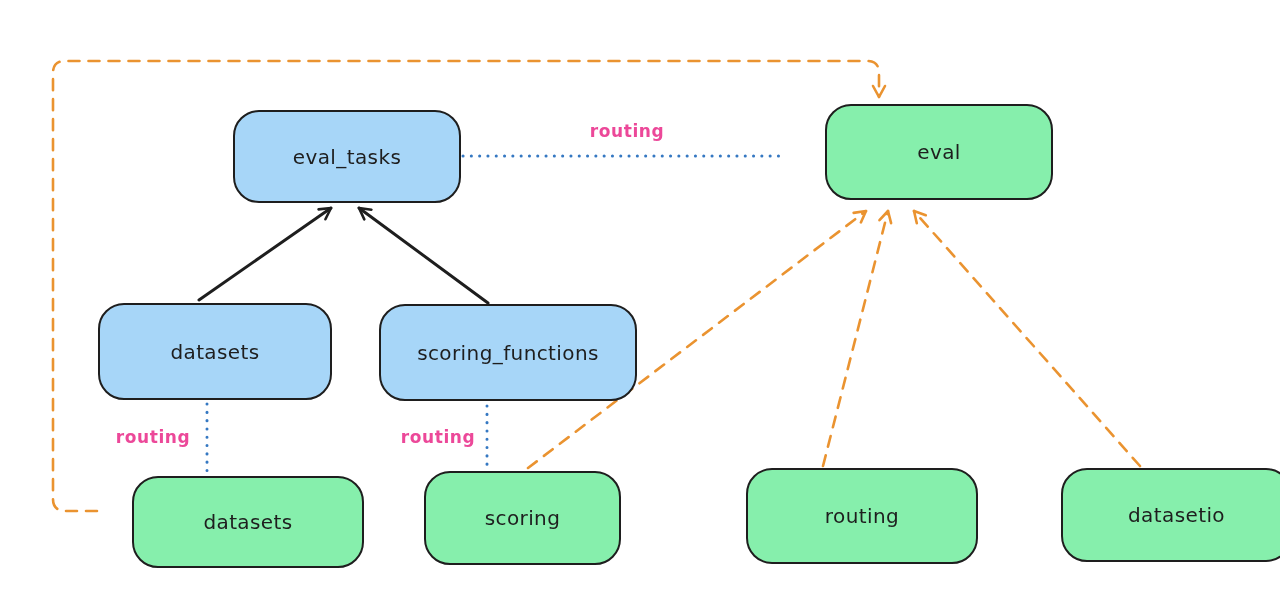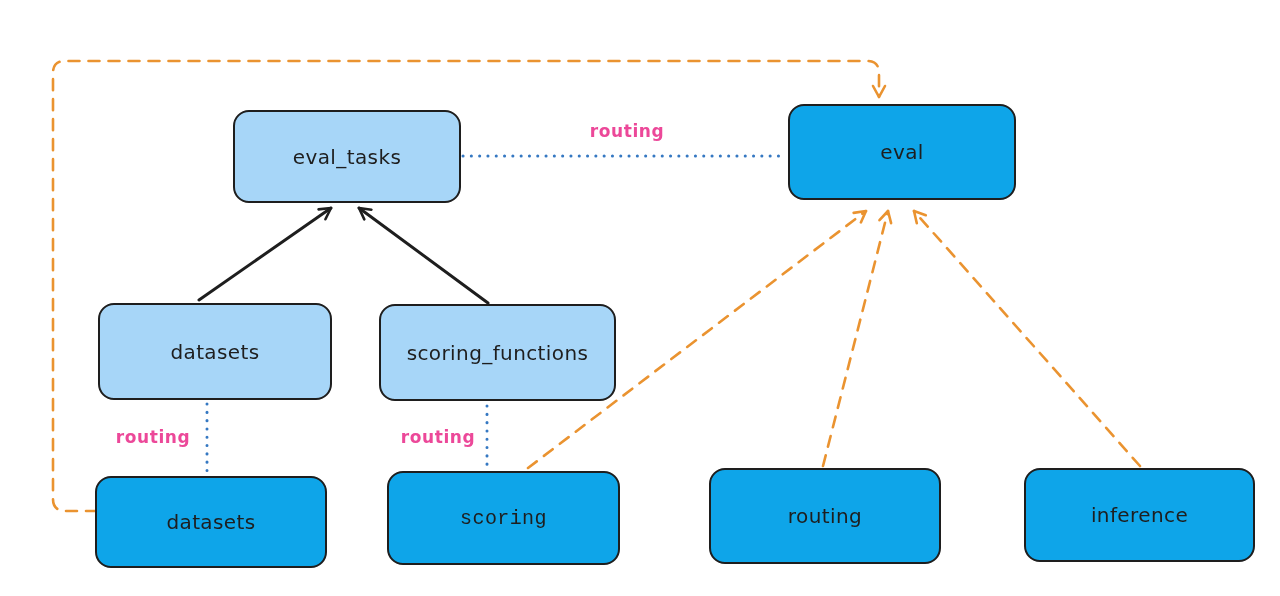--- a/index.html
+++ b/index.html
@@ -18,48 +18,48 @@
   .edges {
     position: absolute;
     left: 0; top: 0;
     width: 1280px;
     height: 596px;
   }
   .node {
     position: absolute;
     box-sizing: border-box;
     border: 2.5px solid #1e1e1e;
-    border-radius: 16px;
+    border-radius: 26px;
     display: flex;
     align-items: center;
     justify-content: center;
     font-size: 20px;
     color: #1e1e1e;
     letter-spacing: 0.4px;
   }
   .node-blue  { background: #a7d6f8; }
-  .node-green { background: #0ea5e9; }
+  .node-green { background: #86efac; margin-left: 37px; }
 
   .edge-label {
     position: absolute;
     transform: translate(-50%, -50%);
     font-size: 17px;
     font-weight: 700;
     color: #ec4899;
     letter-spacing: 0.6px;
     white-space: nowrap;
   }
 
   
   #n-eval_tasks        { left: 233px; top: 110px; width: 228px; height: 93px; }
   #n-eval              { left: 788px; top: 104px; width: 228px; height: 96px; }
   #n-datasets          { left:  98px; top: 303px; width: 234px; height: 97px; }
-  #n-scoring_functions { left: 379px; top: 304px; width: 237px; height: 97px; }
+  #n-scoring_functions { left: 379px; top: 304px; width: 258px; height: 97px; }
   #n-datasetio         { left:  95px; top: 476px; width: 232px; height: 92px; }
-  #n-scoring           { left: 387px; top: 471px; width: 233px; height: 94px; font-family: Liberation Mono, monospace; }
+  #n-scoring           { left: 387px; top: 471px; width: 197px; height: 94px; }
   #n-agents            { left: 709px; top: 468px; width: 232px; height: 96px; }
   #n-inference         { left: 1024px; top: 468px; width: 231px; height: 94px; }
 
   
   #lbl-routing-top  { left: 627px; top: 131px; }
   #lbl-routing-left { left: 153px; top: 437px; }
   #lbl-routing-mid  { left: 438px; top: 437px; }
 </style>
 </head>
 <body>
@@ -104,20 +104,20 @@
   <div id="n-datasetio" class="node node-green">
     <span>datasets</span>
   </div>
   <div id="n-scoring" class="node node-green">
     <span>scoring</span>
   </div>
   <div id="n-agents" class="node node-green">
     <span>routing</span>
   </div>
   <div id="n-inference" class="node node-green">
-    <span>inference</span>
+    <span>datasetio</span>
   </div>
 
   <span id="lbl-routing-top" class="edge-label">routing</span>
   <span id="lbl-routing-left" class="edge-label">routing</span>
   <span id="lbl-routing-mid" class="edge-label">routing</span>
 
 </div>
 
 </body></html>

